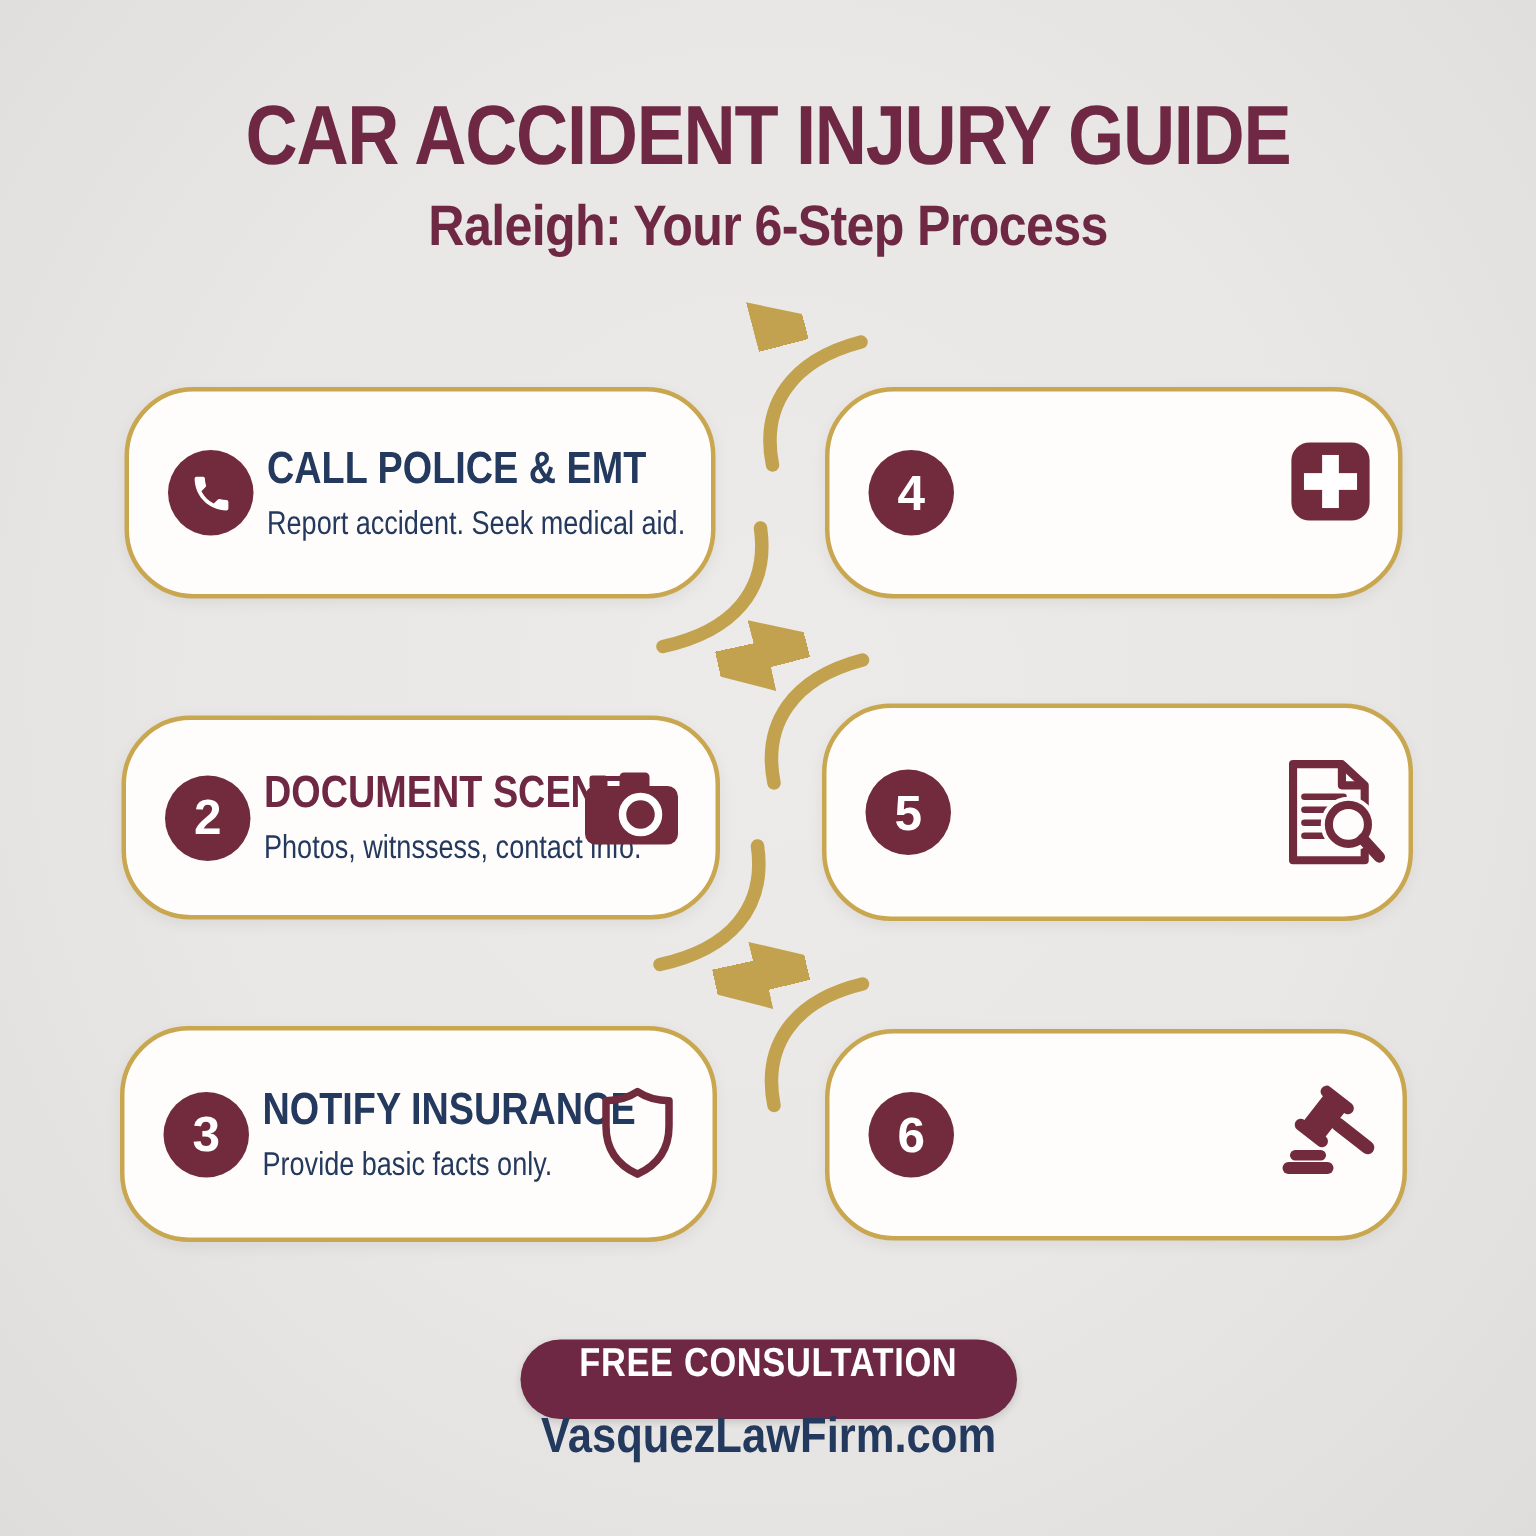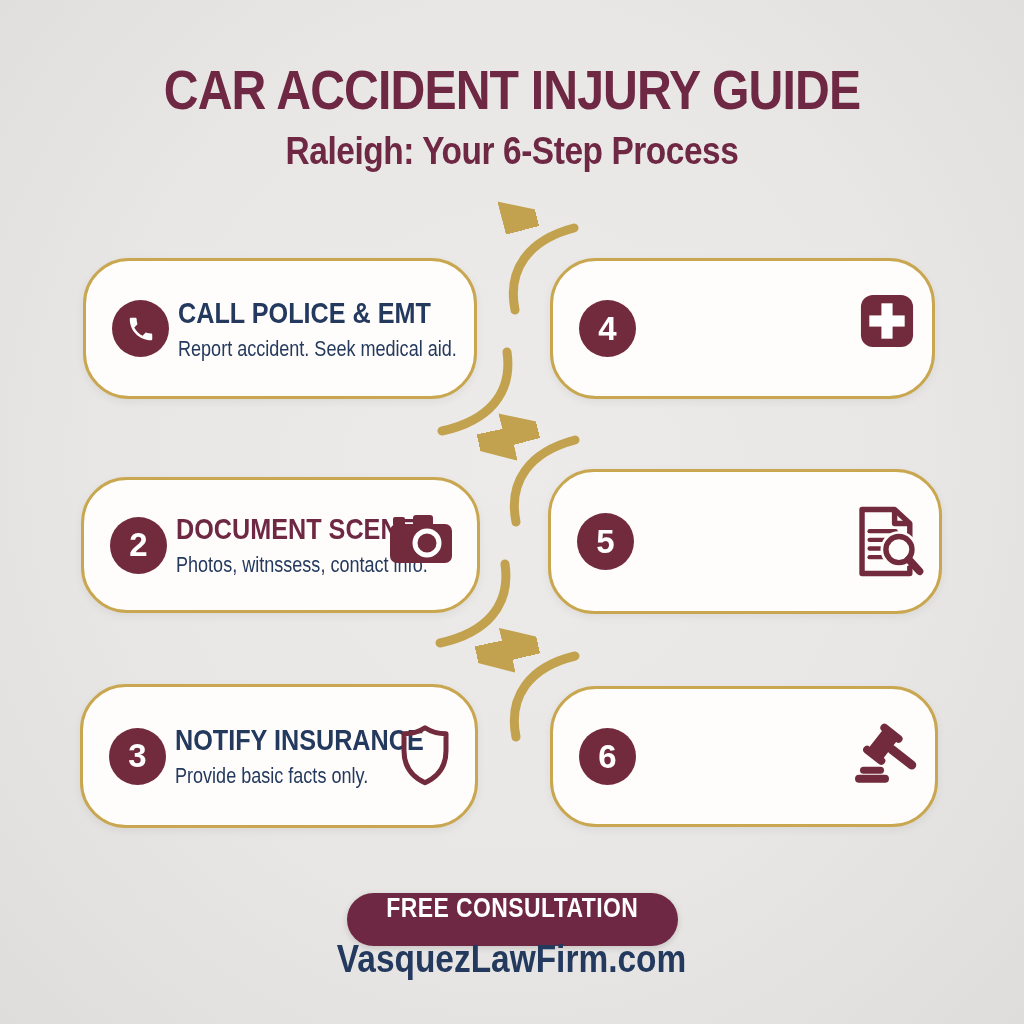--- a/index.html
+++ b/index.html
@@ -77,21 +77,21 @@
     background:var(--maroon-title);border-radius:27px;
     display:flex;justify-content:center;
     box-shadow:0 2px 6px rgba(0,0,0,0.15);cursor:pointer;margin-top:11px;
   }
   .cta span{
     color:#fff;font-size:27px;font-weight:bold;white-space:nowrap;
     transform:scaleX(0.85);transform-origin:50% 50%;letter-spacing:0.5px;
   }
   .site{
     position:absolute;left:0;top:938px;width:100%;text-align:center;z-index:3;
-    font-size:38px;font-weight:bold;color:var(--navy);
+    font-size:33px;font-weight:bold;color:var(--navy);
   }
   .site span{display:inline-block;transform:scaleX(0.88);white-space:nowrap;cursor:pointer;}
 </style>
 </head>
 <body>
 
 <div class="stage">
 
   <svg class="arrows" width="1024" height="1024" viewBox="0 0 1024 1024">
     <defs>

